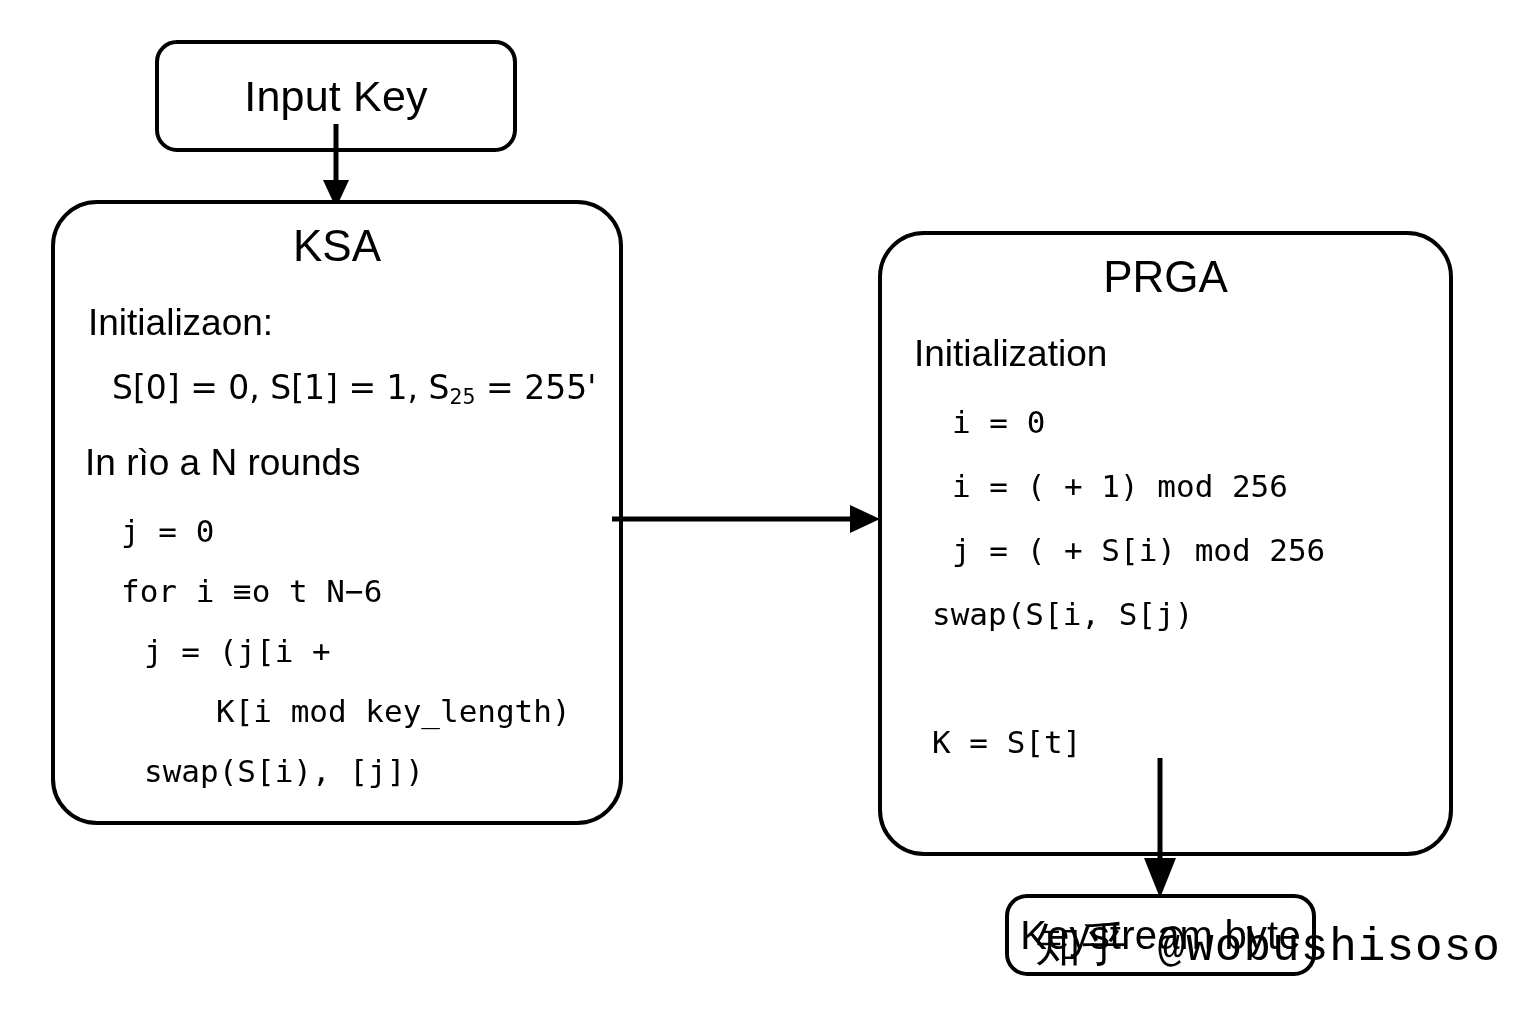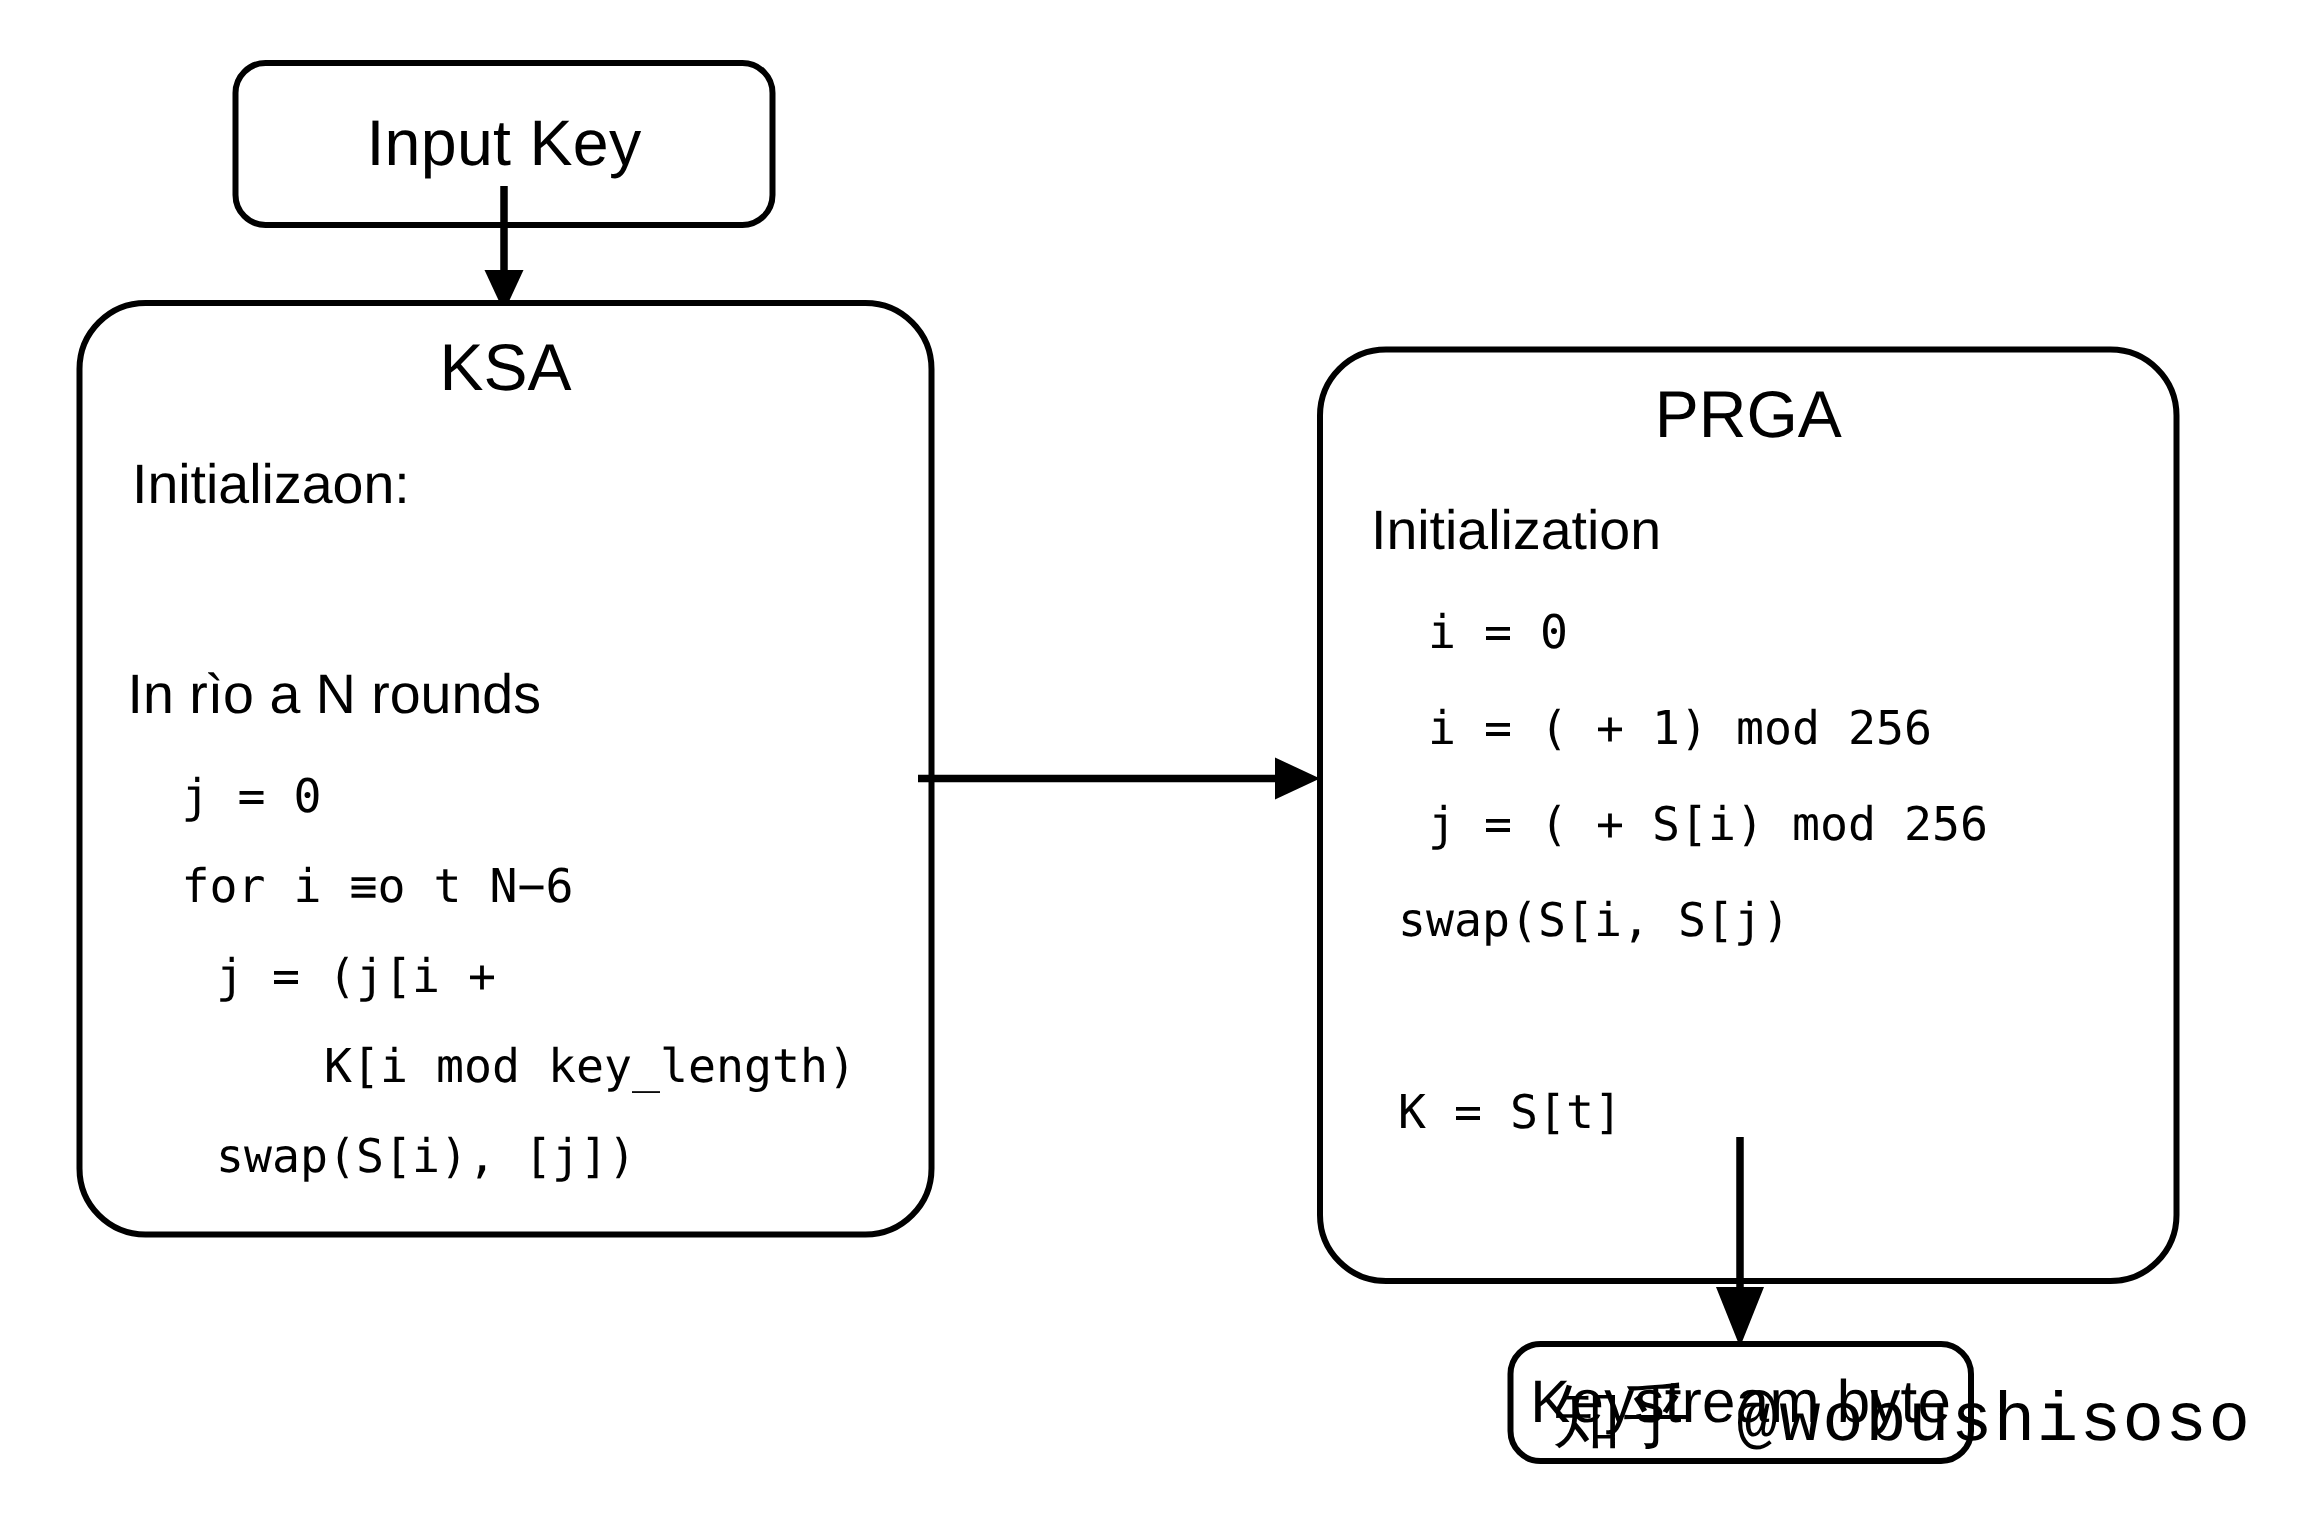--- a/index.html
+++ b/index.html
@@ -147,20 +147,21 @@
   <svg class="conn" id="conn-key-to-ksa" viewBox="0 0 60 86">
     <line x1="24" y1="0" x2="24" y2="62" stroke="#000" stroke-width="5"></line>
     <polygon points="24,84 11,56 37,56" fill="#000"></polygon>
   </svg>
 
   <div class="node big" id="ksa-box">
     <div class="node-title">KSA</div>
 
     <div class="line head" id="ksa-init-head">Initializaon:</div>
 
+    <div class="line code" id="ksa-init-code"><span>S[0] = 0, S[1] = 1, S</span><sub>25</sub><span> = 255'</span></div>
 
     <div class="line head" id="ksa-rounds-head">In rìo a N rounds</div>
 
     <div class="line code-mono" id="ksa-j0">j = 0</div>
     <div class="line code-mono" id="ksa-for">for i ≡o t N−6</div>
     <div class="line code-mono" id="ksa-jeq">j = (j[i +</div>
     <div class="line code-mono" id="ksa-kmod">K[i mod key_length)</div>
     <div class="line code-mono" id="ksa-swap">swap(S[i), [j])</div>
   </div>
 

